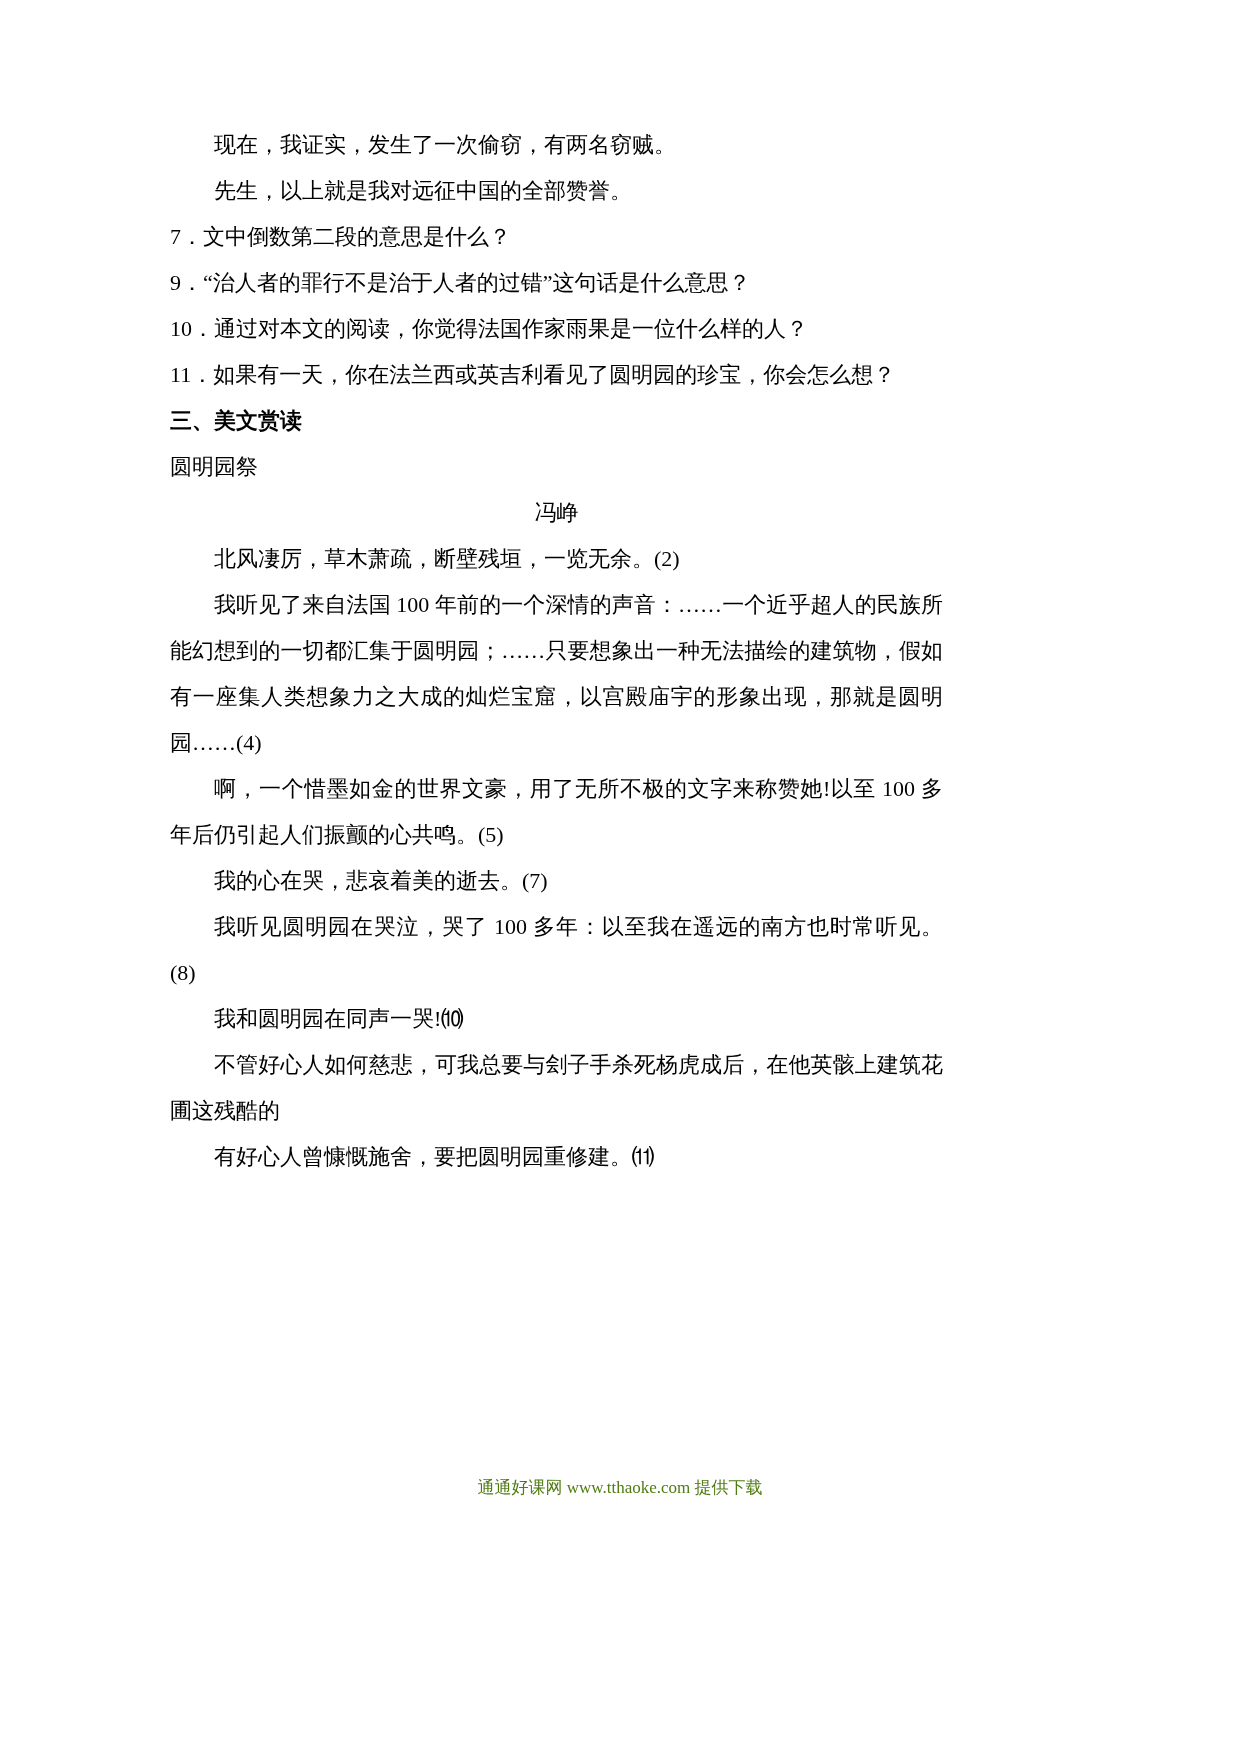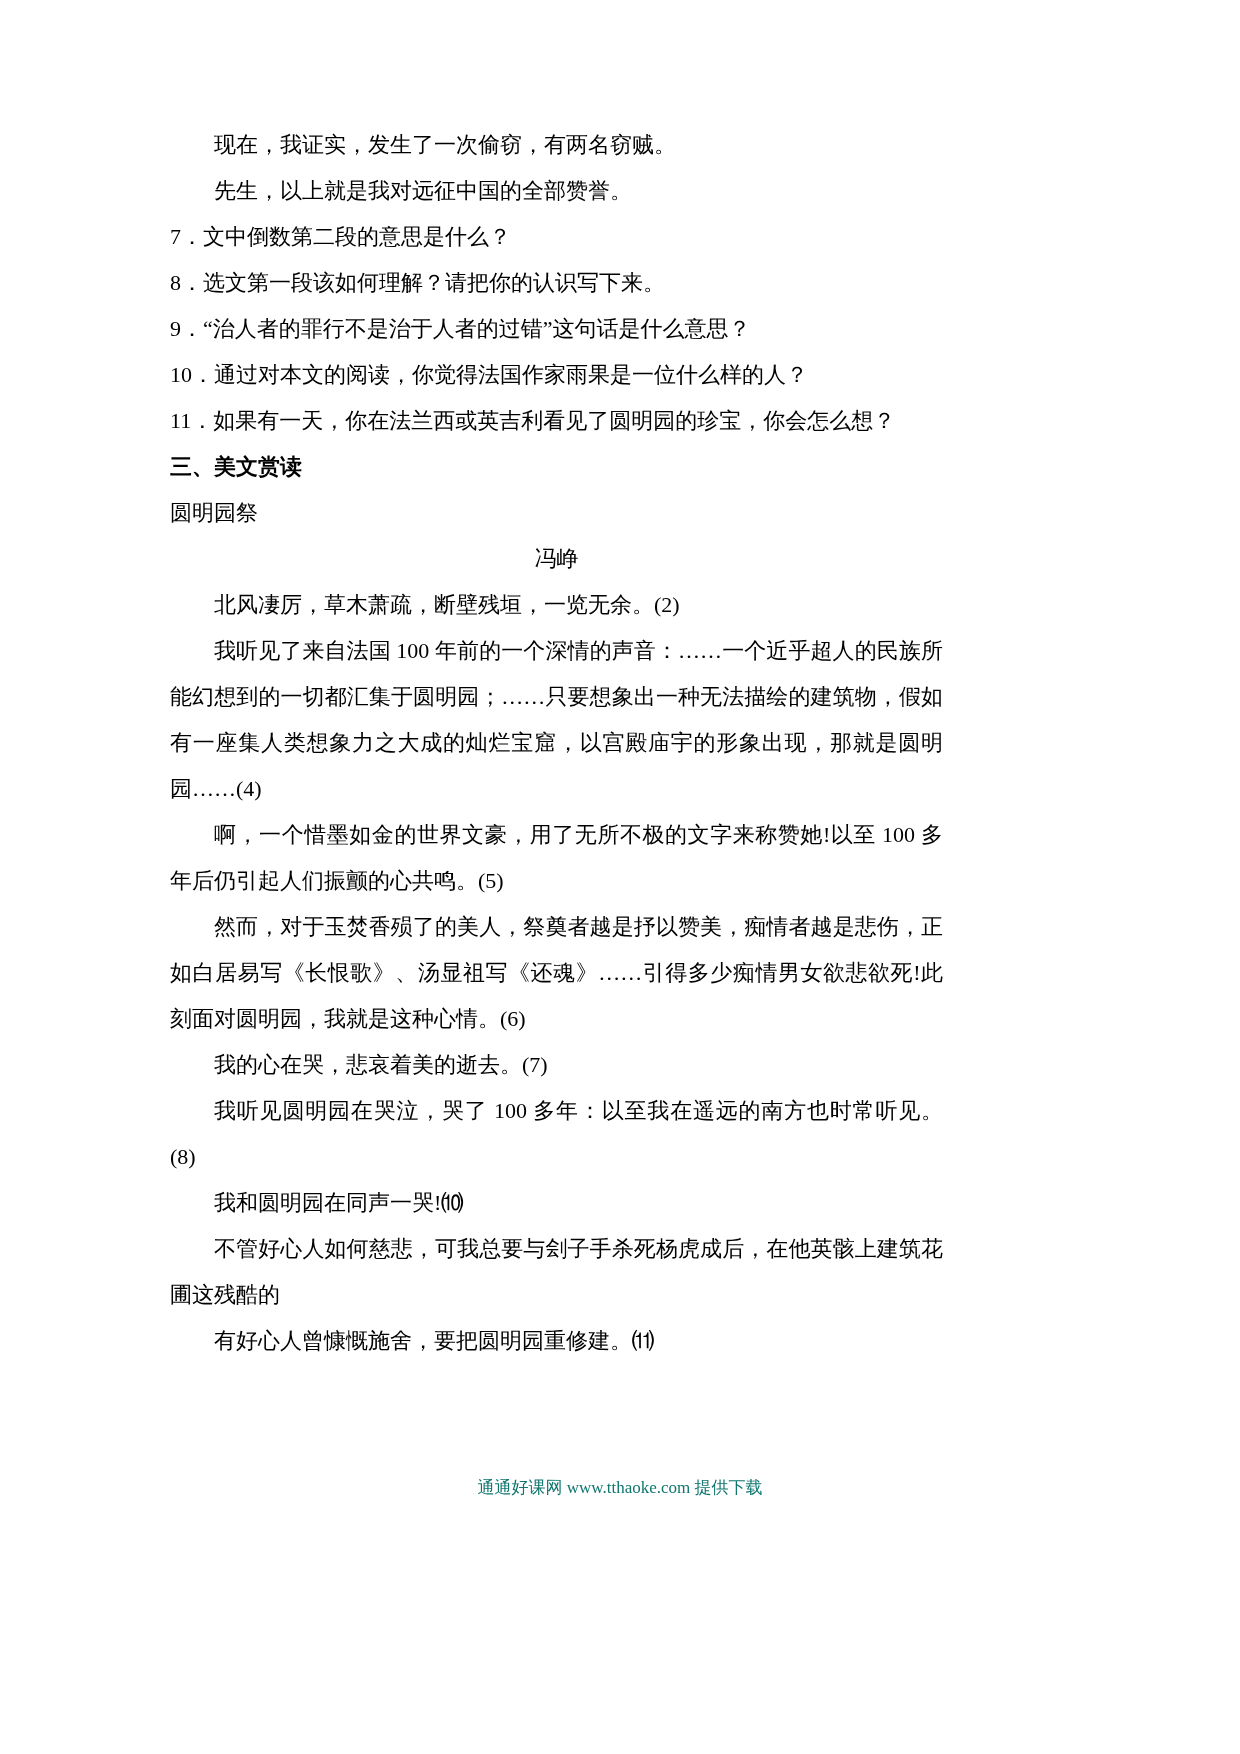--- a/index.html
+++ b/index.html
@@ -45,41 +45,39 @@
     text-align: justify;
   }
   .footer {
     position: absolute;
     top: 1476px;
     left: 0;
     width: 1240px;
     text-align: center;
     font-size: 17px;
     line-height: 24px;
-    color: #0f766e;
+    color: #4d7c0f;
   }
 </style>
 </head>
 <body>
 
 <main class="page">
   <p class="indent">现在，我证实，发生了一次偷窃，有两名窃贼。</p>
   <p class="indent">先生，以上就是我对远征中国的全部赞誉。</p>
   <p class="question">7．文中倒数第二段的意思是什么？</p>
-  <p class="question">8．选文第一段该如何理解？请把你的认识写下来。</p>
   <p class="question">9．“治人者的罪行不是治于人者的过错”这句话是什么意思？</p>
   <p class="question">10．通过对本文的阅读，你觉得法国作家雨果是一位什么样的人？</p>
   <p class="question">11．如果有一天，你在法兰西或英吉利看见了圆明园的珍宝，你会怎么想？</p>
   <p class="heading">三、美文赏读</p>
   <p class="subtitle">圆明园祭</p>
   <p class="author">冯峥</p>
   <p class="para">北风凄厉，草木萧疏，断壁残垣，一览无余。(2)</p>
   <p class="para">我听见了来自法国 100 年前的一个深情的声音：……一个近乎超人的民族所能幻想到的一切都汇集于圆明园；……只要想象出一种无法描绘的建筑物，假如有一座集人类想象力之大成的灿烂宝窟，以宫殿庙宇的形象出现，那就是圆明园……(4)</p>
   <p class="para">啊，一个惜墨如金的世界文豪，用了无所不极的文字来称赞她!以至 100 多年后仍引起人们振颤的心共鸣。(5)</p>
-  <p class="para">然而，对于玉焚香殒了的美人，祭奠者越是抒以赞美，痴情者越是悲伤，正如白居易写《长恨歌》、汤显祖写《还魂》……引得多少痴情男女欲悲欲死!此刻面对圆明园，我就是这种心情。(6)</p>
   <p class="para">我的心在哭，悲哀着美的逝去。(7)</p>
   <p class="para">我听见圆明园在哭泣，哭了 100 多年：以至我在遥远的南方也时常听见。(8)</p>
   <p class="para">我和圆明园在同声一哭!⑽</p>
   <p class="para">不管好心人如何慈悲，可我总要与刽子手杀死杨虎成后，在他英骸上建筑花圃这残酷的</p>
   <p class="para">有好心人曾慷慨施舍，要把圆明园重修建。⑾</p>
 </main>
 
 <div class="footer">
   <span>通通好课网 www.tthaoke.com 提供下载</span>
 </div>

